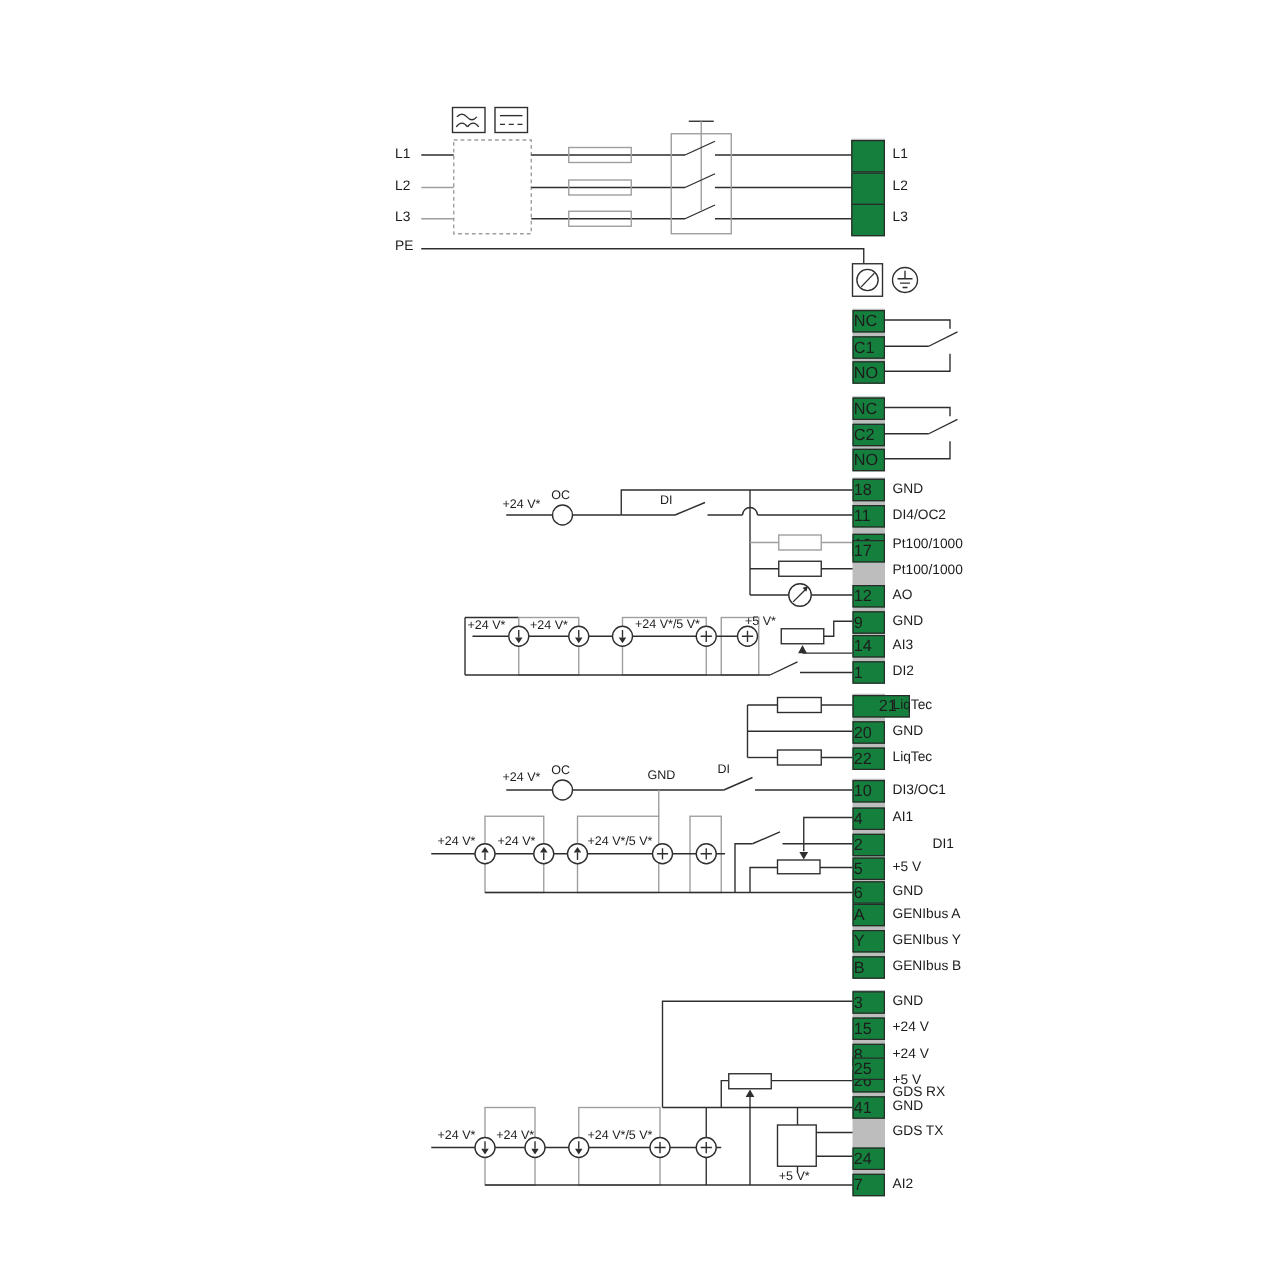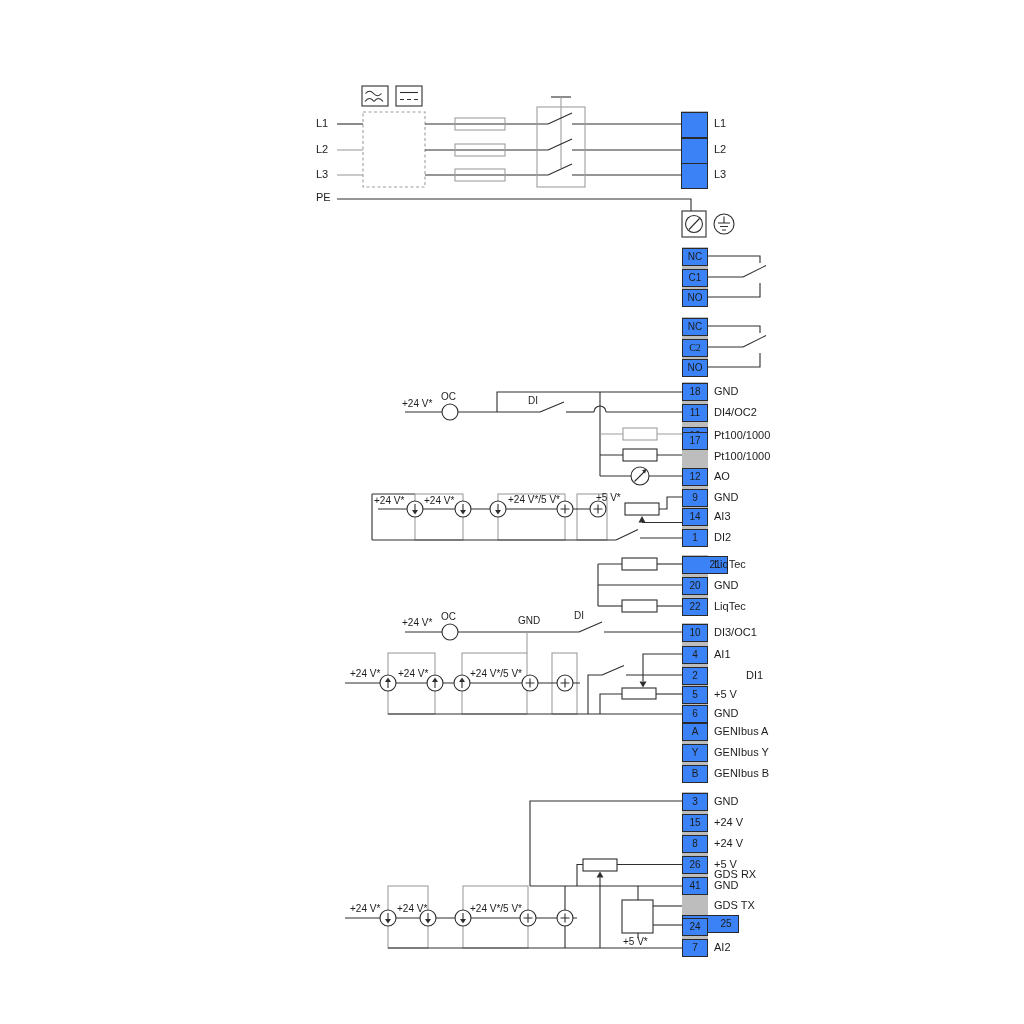--- a/index.html
+++ b/index.html
@@ -6,22 +6,22 @@
   #page{position:relative;width:1024px;height:1024px;background:#ffffff;overflow:hidden;
         font-family:"Liberation Sans","DejaVu Sans",sans-serif;color:#1c1c1c;}
   svg{position:absolute;left:0;top:0;}
   svg path, svg rect, svg circle, svg line{fill:none;stroke:#2e2e2e;stroke-width:1.1;}
   svg .g{stroke:#9e9e9e;}
   svg .dash{stroke-dasharray:3,2.5;}
   svg .dash2{stroke-dasharray:4,3;}
   svg .wf{fill:#ffffff;}
   svg polygon{fill:#2e2e2e;stroke:none;}
   .strip{position:absolute;background:#bdbdbd;}
-  .tcell{position:absolute;left:682px;width:24px;height:16px;background:#3b82f6;
-         border:1px solid #2a2a2a;font-size:10px;line-height:16px;text-align:center;}
+  .tcell{position:absolute;left:682px;width:24px;height:16px;background:#15803d;
+         border:1px solid #2a2a2a;font-size:13px;line-height:16px;}
   .tcell.big{left:681px;width:25px;height:24px;line-height:24px;}
   .tlabel{position:absolute;left:714px;font-size:11px;white-space:nowrap;}
   .inlabel{position:absolute;left:316px;width:20px;font-size:11px;}
   .ann{position:absolute;font-size:10px;white-space:nowrap;}
 </style>
 </head>
 <body>
 
 <div id="page">
 
@@ -232,21 +232,21 @@
 <div class="tcell big" style="top:163px;"></div>
 <div class="tlabel" style="top:117px;">L1</div>
 <div class="tlabel" style="top:143px;">L2</div>
 <div class="tlabel" style="top:168px;">L3</div>
 
 <div class="tcell" style="top:248px;">NC</div>
 <div class="tcell" style="top:269px;">C1</div>
 <div class="tcell" style="top:289px;">NO</div>
 
 <div class="tcell" style="top:318px;">NC</div>
-<div class="tcell" style="top:339px;font-family:Liberation Serif, serif;">C2</div>
+<div class="tcell" style="top:339px;">C2</div>
 <div class="tcell" style="top:359px;">NO</div>
 
 <div class="tcell" style="top:383px;">18</div>
 <div class="tcell" style="top:404px;">11</div>
 <div class="tcell" style="top:427px;">19</div>
 <div class="tcell" style="top:432px;">17</div>
 <div class="tcell" style="top:468px;">12</div>
 <div class="tcell" style="top:489px;">9</div>
 <div class="tcell" style="top:508px;">14</div>
 <div class="tcell" style="top:529px;">1</div>
@@ -281,21 +281,21 @@
 <div class="tlabel" style="top:707px;">GND</div>
 <div class="tlabel" style="top:725px;">GENIbus A</div>
 <div class="tlabel" style="top:746px;">GENIbus Y</div>
 <div class="tlabel" style="top:767px;">GENIbus B</div>
 
 <div class="tcell" style="top:793px;">3</div>
 <div class="tcell" style="top:814px;">15</div>
 <div class="tcell" style="top:835px;">8</div>
 <div class="tcell" style="top:856px;">26</div>
 <div class="tcell" style="top:877px;">41</div>
-<div class="tcell" style="top:915px;padding-left:31px;">25</div>
+<div class="tcell" style="top:846px;">25</div>
 <div class="tcell" style="top:918px;">24</div>
 <div class="tcell" style="top:939px;">7</div>
 <div class="tlabel" style="top:795px;">GND</div>
 <div class="tlabel" style="top:816px;">+24 V</div>
 <div class="tlabel" style="top:837px;">+24 V</div>
 <div class="tlabel" style="top:858px;">+5 V</div>
 <div class="tlabel" style="top:879px;">GND</div>
 <div class="tlabel" style="top:899px;">GDS TX</div>
 <div class="tlabel" style="top:868px;">GDS RX</div>
 <div class="tlabel" style="top:941px;">AI2</div>

